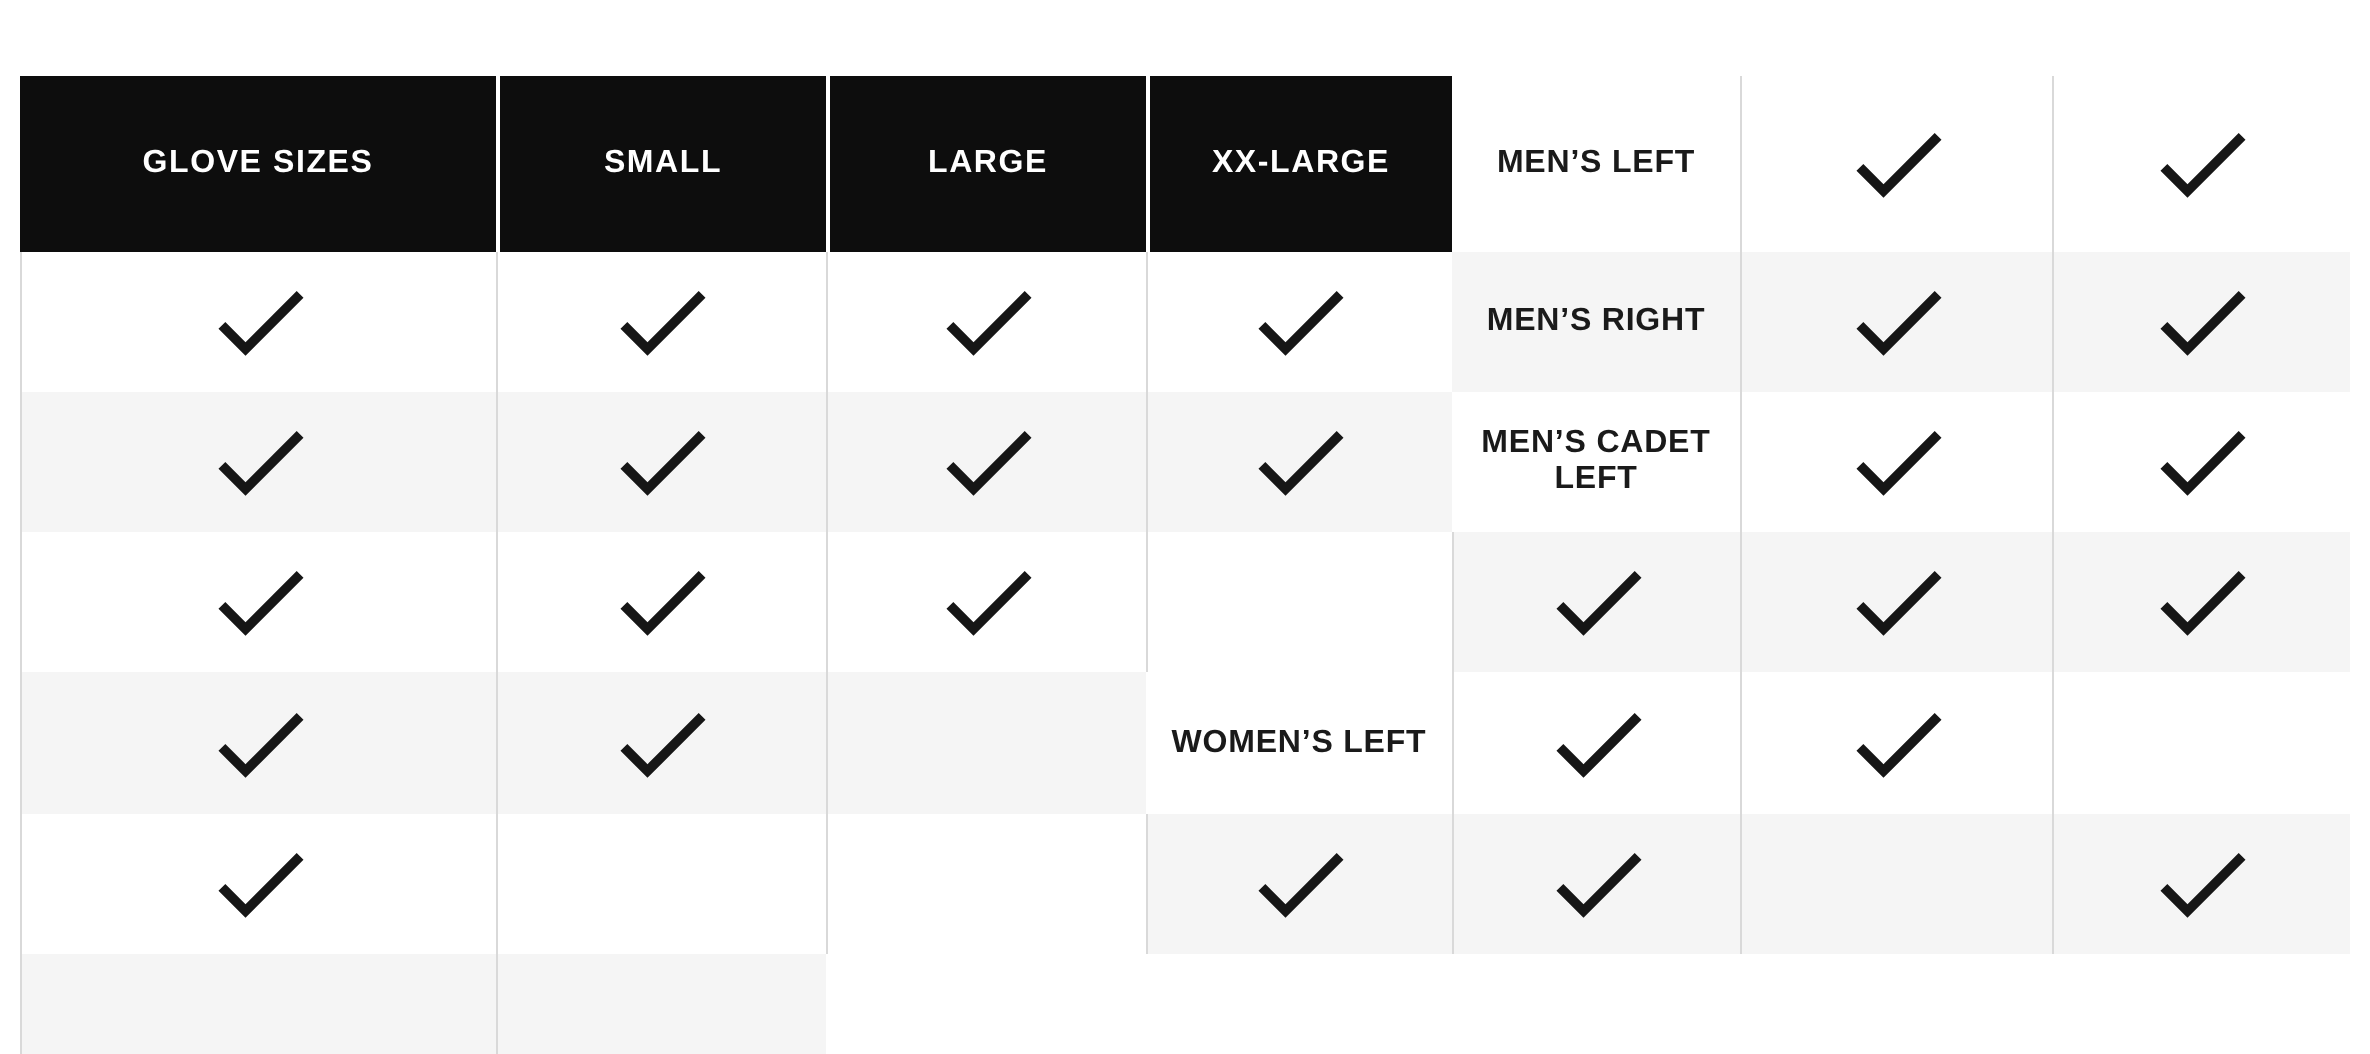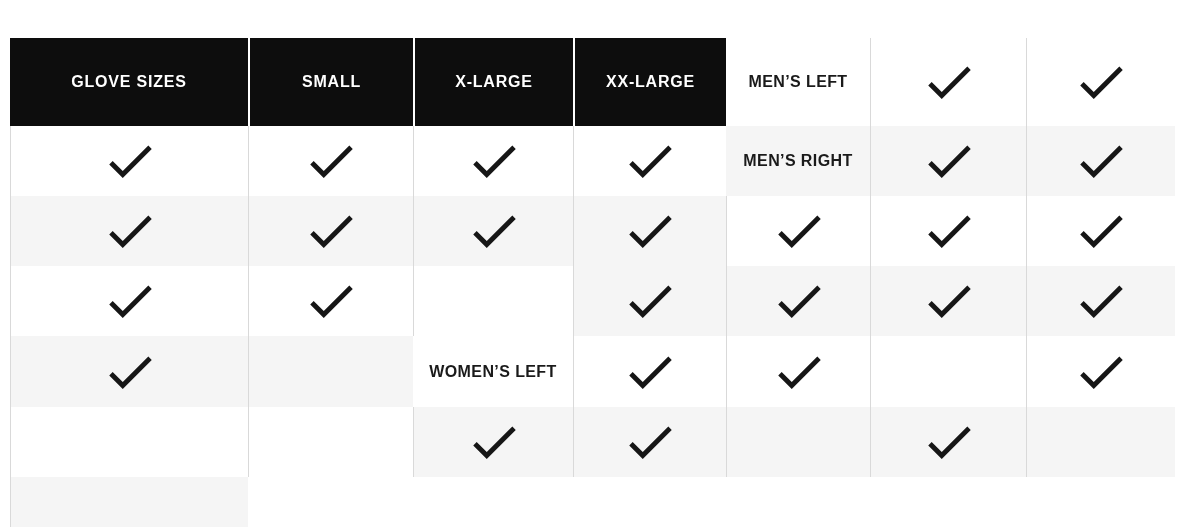--- a/index.html
+++ b/index.html
@@ -59,21 +59,21 @@
 <body>
 
 <div class="chart">
     <div class="cell th">
       <span>GLOVE SIZES</span>
     </div>
     <div class="cell th gap">
       <span>SMALL</span>
     </div>
     <div class="cell th gap">
-      <span>X-LARGE</span>
+      <span>LARGE</span>
     </div>
     <div class="cell th gap">
       <span>XX-LARGE</span>
     </div>
     <div class="cell td">
       <span class="row-label">MEN’S LEFT</span>
     </div>
     <div class="cell td gap">
       <svg viewBox="0 0 24 24" width="58" height="58" class="check-icon">
         <path d="M9 16.17L4.83 12l-1.42 1.41L9 19 21 7l-1.41-1.41z" fill="currentColor"></path>
@@ -129,20 +129,23 @@
     </div>
     <div class="cell td gap alt">
       <svg viewBox="0 0 24 24" width="58" height="58" class="check-icon">
         <path d="M9 16.17L4.83 12l-1.42 1.41L9 19 21 7l-1.41-1.41z" fill="currentColor"></path>
       </svg>
     </div>
     <div class="cell td gap alt">
       <svg viewBox="0 0 24 24" width="58" height="58" class="check-icon">
         <path d="M9 16.17L4.83 12l-1.42 1.41L9 19 21 7l-1.41-1.41z" fill="currentColor"></path>
       </svg>
+    </div>
+    <div class="cell td">
+      <span class="row-label">MEN’S CADET LEFT</span>
     </div>
     <div class="cell td gap">
       <svg viewBox="0 0 24 24" width="58" height="58" class="check-icon">
         <path d="M9 16.17L4.83 12l-1.42 1.41L9 19 21 7l-1.41-1.41z" fill="currentColor"></path>
       </svg>
     </div>
     <div class="cell td gap">
       <svg viewBox="0 0 24 24" width="58" height="58" class="check-icon">
         <path d="M9 16.17L4.83 12l-1.42 1.41L9 19 21 7l-1.41-1.41z" fill="currentColor"></path>
       </svg>

